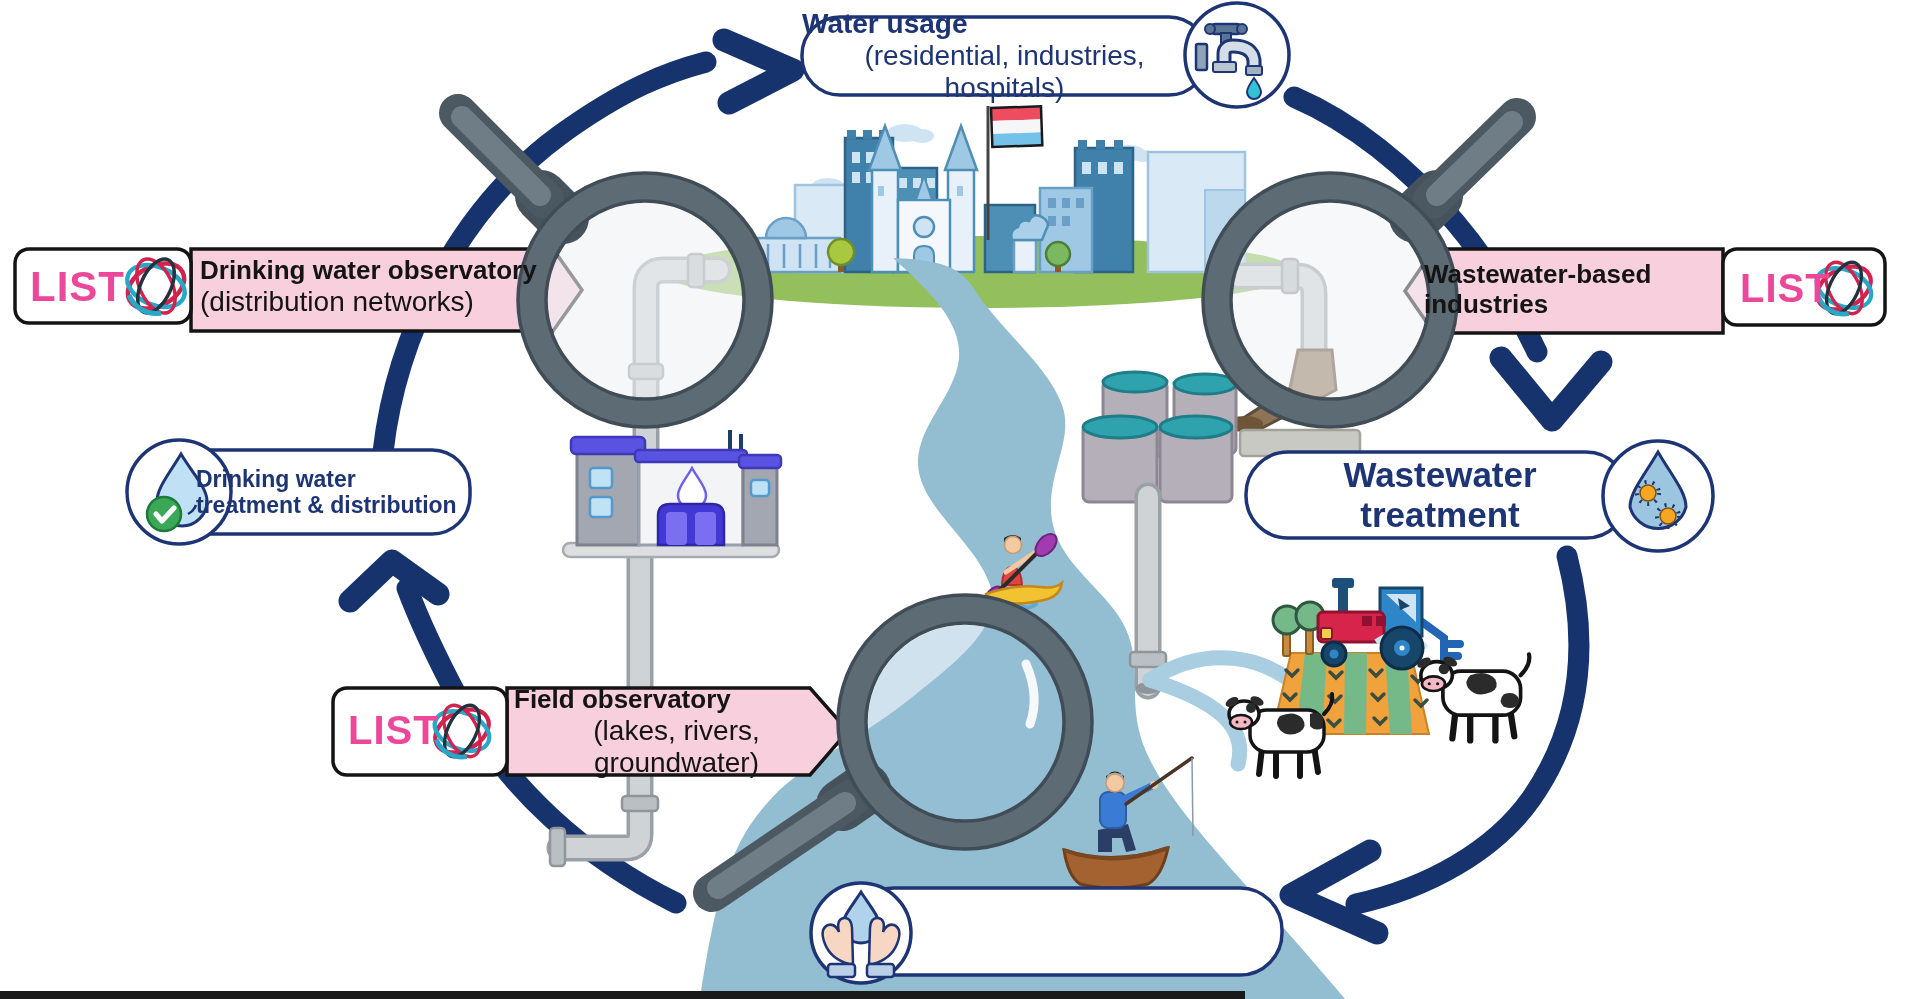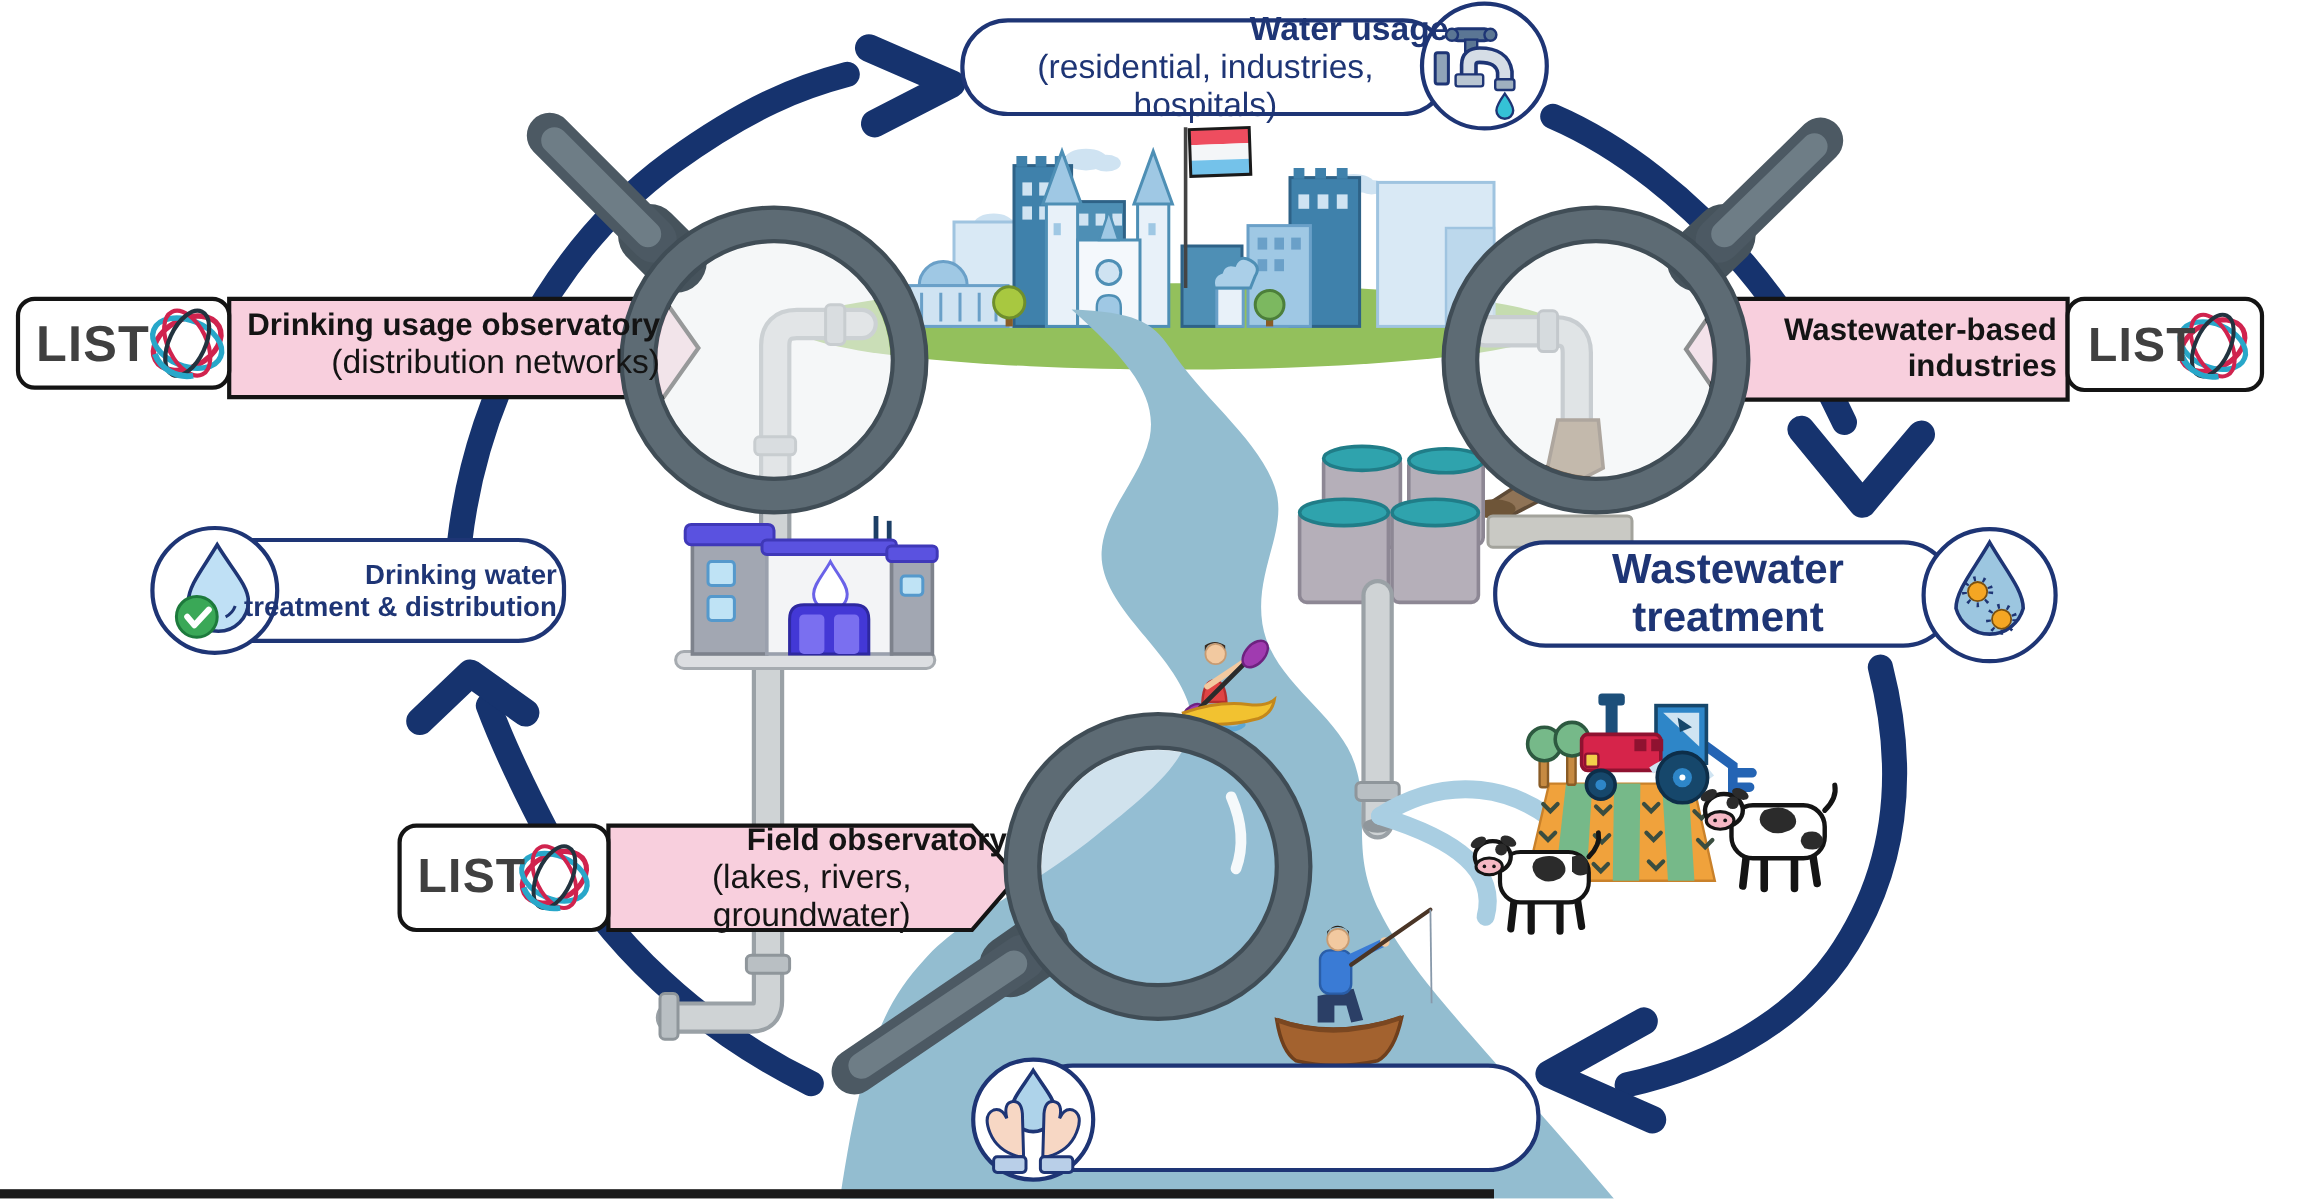--- a/index.html
+++ b/index.html
@@ -1,29 +1,29 @@
 <!DOCTYPE html>
 <html><head>
 <meta charset="utf-8">
 <style>
   html,body{margin:0;padding:0;background:#ffffff;}
   .stage{position:relative;width:1920px;height:999px;background:#ffffff;overflow:hidden;
          font-family:"Liberation Sans", sans-serif;}
   .art{position:absolute;left:0;top:0;}
-  .lbl{position:absolute;display:flex;flex-direction:column;align-items:flex-end;justify-content:center;
+  .lbl{position:absolute;display:flex;flex-direction:column;align-items:flex-start;justify-content:center;
        text-align:center;line-height:1.15;pointer-events:none;}
   .navy{color:#1e3575;}
   .ink{color:#141414;}
   .t-big{font-size:28px;font-weight:800;}
   .t-med{font-size:26px;font-weight:800;}
   .t-sub{font-size:28px;font-weight:500;}
   .t-pill{font-size:23px;font-weight:800;}
   .t-pill-lg{font-size:35px;font-weight:800;}
   .t-pill-md{font-size:24px;font-weight:800;}
-  .list-word{position:absolute;font-weight:900;color:#404040;letter-spacing:1px;
+  .list-word{position:absolute;font-weight:900;color:#ec4899;letter-spacing:1px;
              font-size:42px;pointer-events:none;}
 </style>
 </head>
 <body>
 
 <div class="stage">
 
 <svg class="art" width="1920" height="999" viewBox="0 0 1920 999">
   <defs>
     <g id="sphere">
@@ -434,21 +434,21 @@
   <rect x="0" y="991" width="1245" height="8" fill="#1a1a1a"></rect>
 </svg>
 
 <div class="lbl navy" style="left:802px;top:22px;width:405px;height:68px;">
   <span class="t-big">Water usage</span>
   <span class="t-sub">(residential, industries, hospitals)</span>
 </div>
 
 <div class="list-word" style="left:30px;top:263px;">LIST</div>
 <div class="lbl ink" style="left:200px;top:255px;width:350px;height:64px;">
-  <span class="t-med">Drinking usage observatory</span>
+  <span class="t-med">Drinking water observatory</span>
   <span class="t-sub">(distribution networks)</span>
 </div>
 
 <div class="lbl ink" style="left:1424px;top:252px;width:290px;height:76px;">
   <span class="t-med">Wastewater-based</span>
   <span class="t-med">industries</span>
 </div>
 <div class="list-word" style="left:1740px;top:266px;font-size:40px;">LIST</div>
 
 <div class="lbl navy" style="left:196px;top:458px;width:268px;height:68px;">

